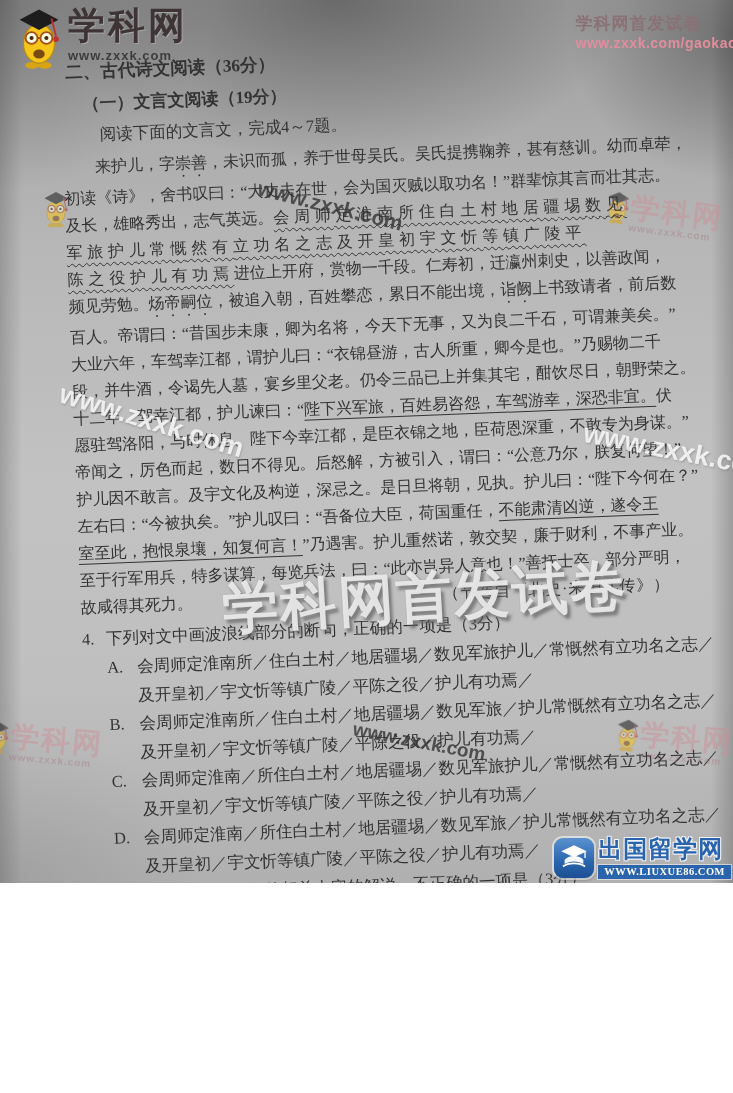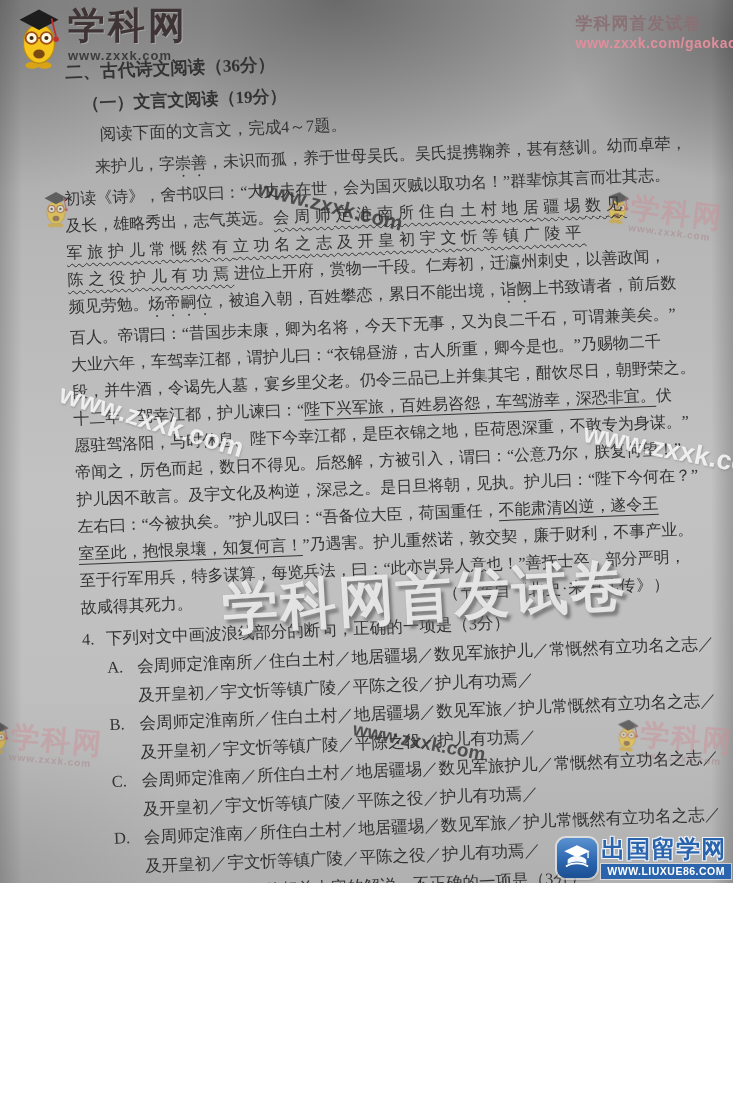--- a/index.html
+++ b/index.html
@@ -78,21 +78,21 @@
   .lx-logo{position:absolute;right:2px;bottom:4px;z-index:6;display:flex;align-items:center;}
   .lx-icon{width:40px;height:40px;border-radius:9px;
     background:linear-gradient(180deg,#5a92d0 0%,#2a64ad 60%,#1c4f93 100%);
     box-shadow:0 0 0 2px rgba(255,255,255,.55), 1px 2px 3px rgba(60,60,60,.5);
     display:flex;align-items:center;justify-content:center;}
   .lx-text{margin-left:4px;}
   .lx-brand{font-family:"Liberation Sans","DejaVu Sans",sans-serif;font-weight:800;
     font-size:24px;line-height:24px;color:#2a64ad;letter-spacing:1px;
     text-shadow:-1px -1px 0 #f0f4fa,1px -1px 0 #f0f4fa,-1px 1px 0 #f0f4fa,1px 1px 0 #f0f4fa;}
   .lx-urlbar{display:inline-block;background:#2a64ad;color:#fff;
-    font-family:Liberation Sans, sans-serif;font-weight:700;font-size:10.5px;
+    font-family:Liberation Serif, serif;font-weight:700;font-size:10.5px;
     letter-spacing:.5px;padding:1px 6px 2px 6px;margin-top:1px;
     box-shadow:0 0 0 1px rgba(255,255,255,.5);}
 </style>
 </head>
 <body>
 
 <div class="page">
 
   <div class="hdr-logo">
     <span class="mascot-slot"><svg viewBox="0 0 40 56" xmlns="http://www.w3.org/2000/svg">

